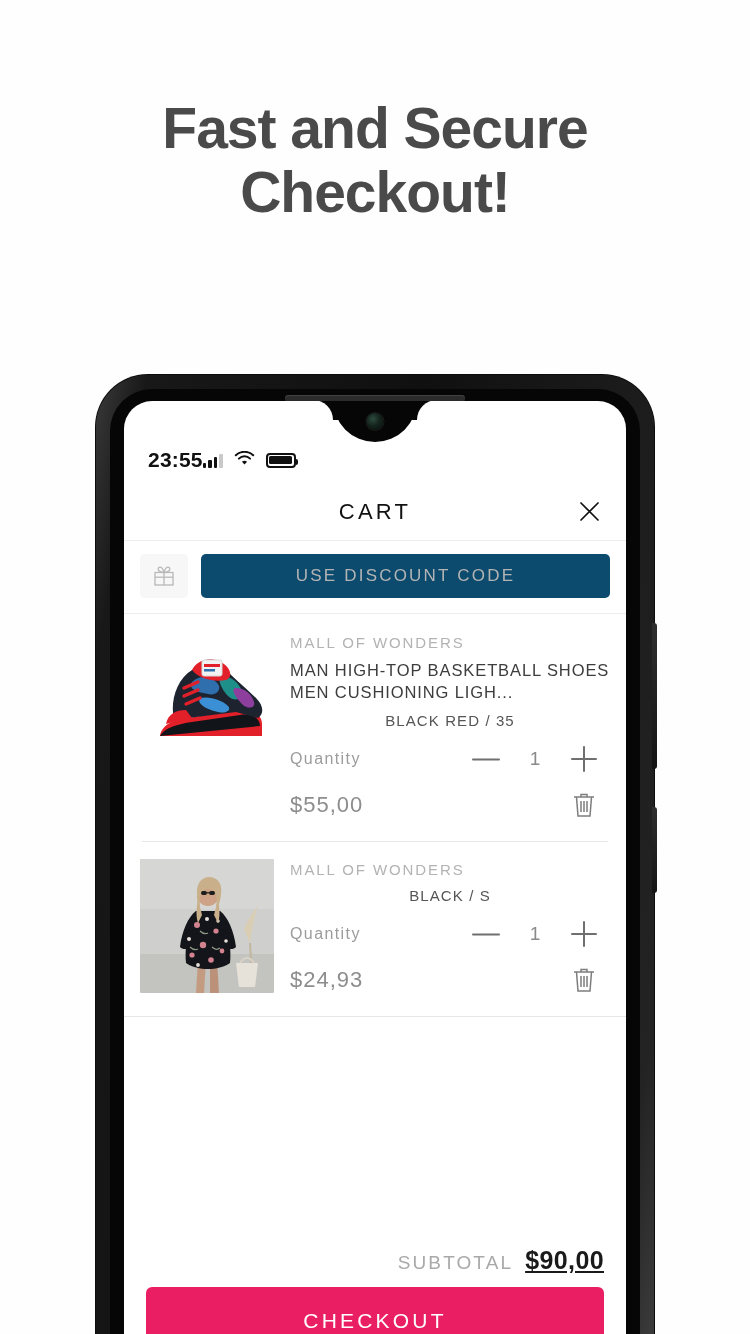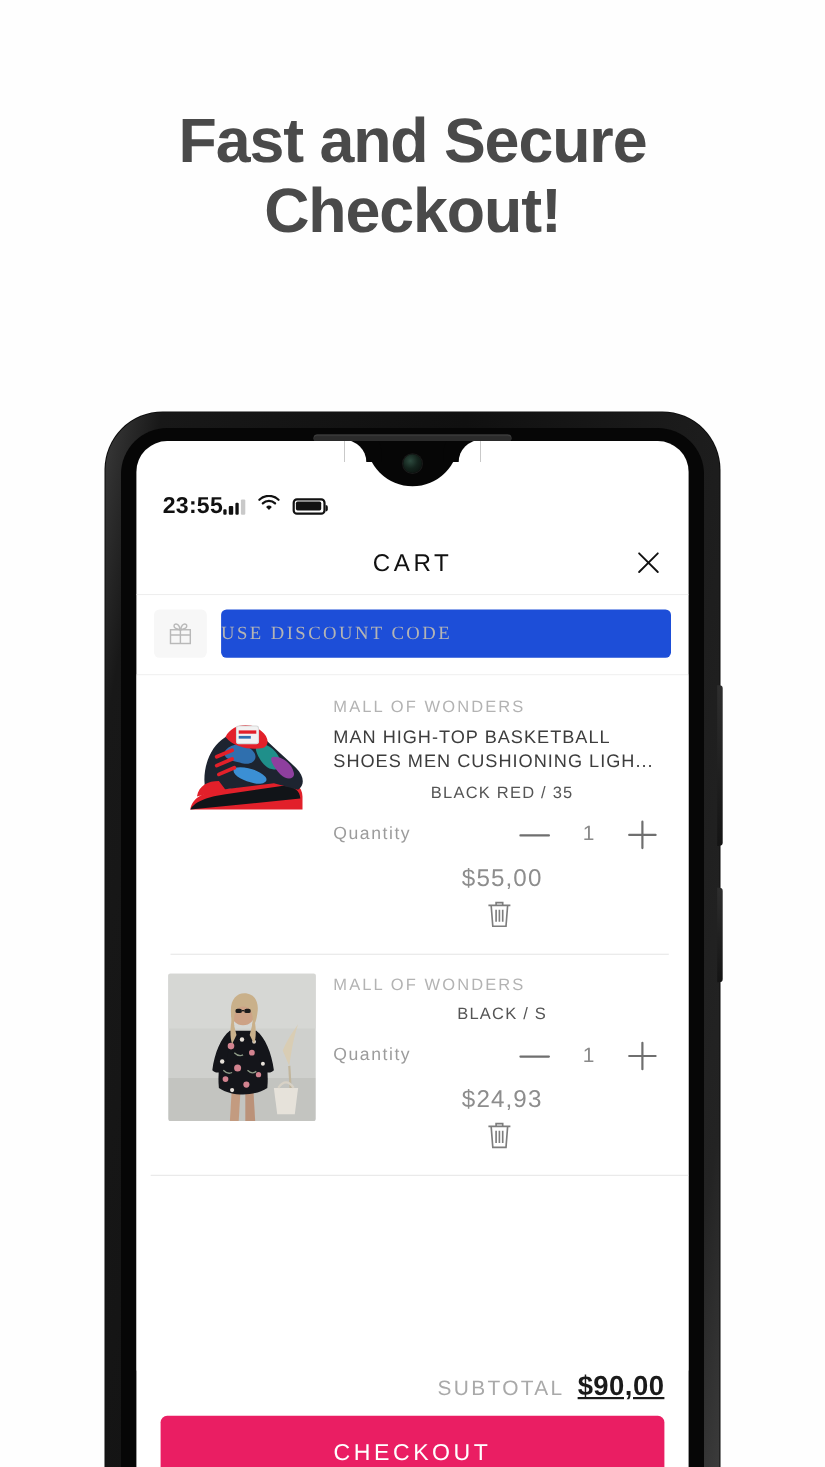--- a/index.html
+++ b/index.html
@@ -127,29 +127,29 @@
     padding:13px 16px 15px 16px;
     border-bottom:1px solid #ededed;
   }
   .gift-btn{
     width:48px; height:44px; flex:0 0 48px;
     background:#f7f7f7; border-radius:5px;
     display:flex; align-items:center; justify-content:center;
     cursor:pointer;
   }
   .discount-input{
-    flex:1; height:44px; background:#1d4ed8; border:none; border-radius:5px;
-    text-align:left; color:#b4b4b4;
-    font-family:Liberation Serif, serif;
+    flex:1; height:44px; background:#0c4a6e; border:none; border-radius:5px;
+    text-align:center; color:#b4b4b4;
+    font-family:Liberation Sans, sans-serif;
     font-size:17px; letter-spacing:2.2px;
   }
   .discount-input::placeholder{ color:#b4b4b4; opacity:1; }
 
   
-  .cart-list{ background:#fff;padding-left:13px; }
+  .cart-list{ background:#fff; }
   .cart-item{
     display:flex; gap:16px;
     padding:18px 16px 16px 16px;
     position:relative;
   }
   .cart-item + .cart-item::before{
     content:""; position:absolute; left:18px; right:18px; top:0;
     height:1px; background:#e6e6e6;
   }
   .thumb{
@@ -174,21 +174,21 @@
   .qty-label{ font-size:16px; color:#9c9c9c; letter-spacing:1.4px; flex:0 0 auto; }
   .qty-ctrl{ display:flex; align-items:center; margin-left:auto; gap:0; }
   .qty-btn{
     width:52px; height:40px; display:flex; align-items:center; justify-content:center;
     cursor:pointer;
   }
   .qty-val{
     min-width:46px; text-align:center; font-size:19px; color:#8a8a8a; font-weight:300;
   }
   .price-row{
-    display:flex; align-items:center; justify-content:space-between;flex-direction:column;
+    display:flex; align-items:center; justify-content:space-between;
   }
   .price{ font-size:22px; color:#8d8d8d; letter-spacing:1px; font-weight:300; }
   .trash-btn{
     width:40px; height:40px; display:flex; align-items:center; justify-content:center;
     cursor:pointer; margin-right:6px;
   }
   .list-end{ height:1px; background:#e6e6e6; }
 
   
   .spacer{ flex:1; background:#fff; }

